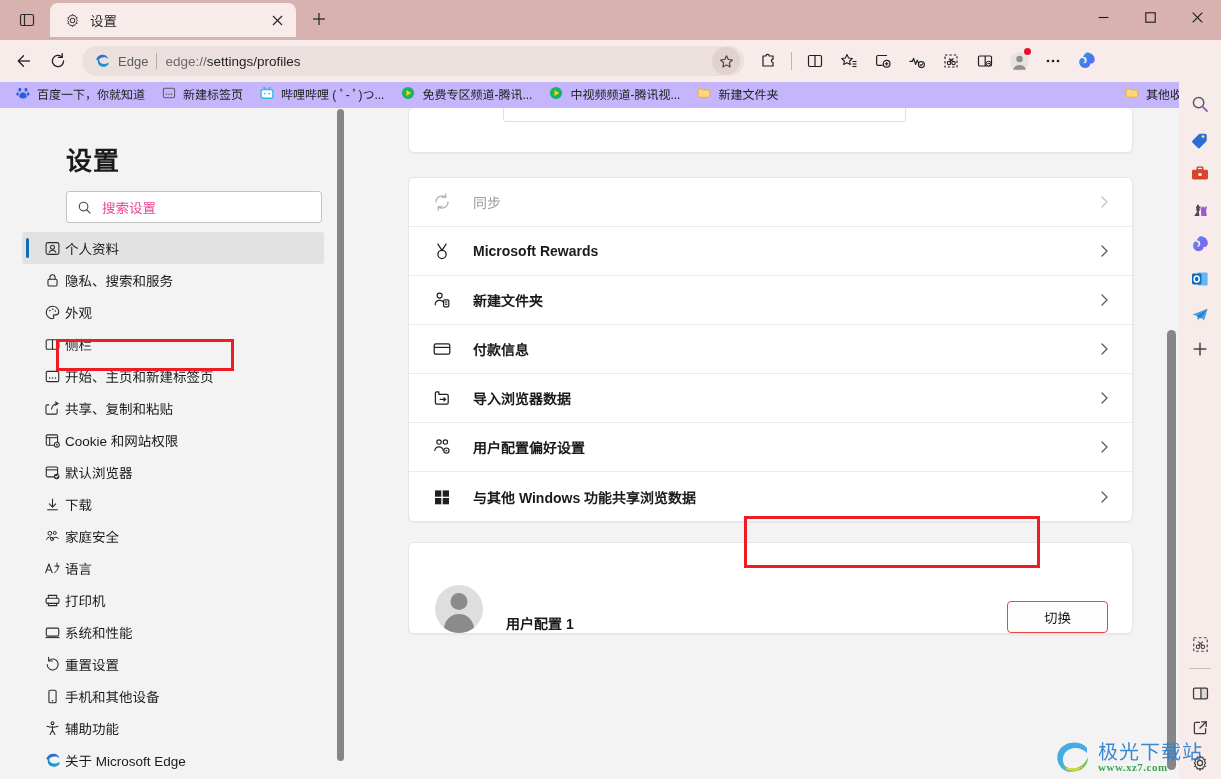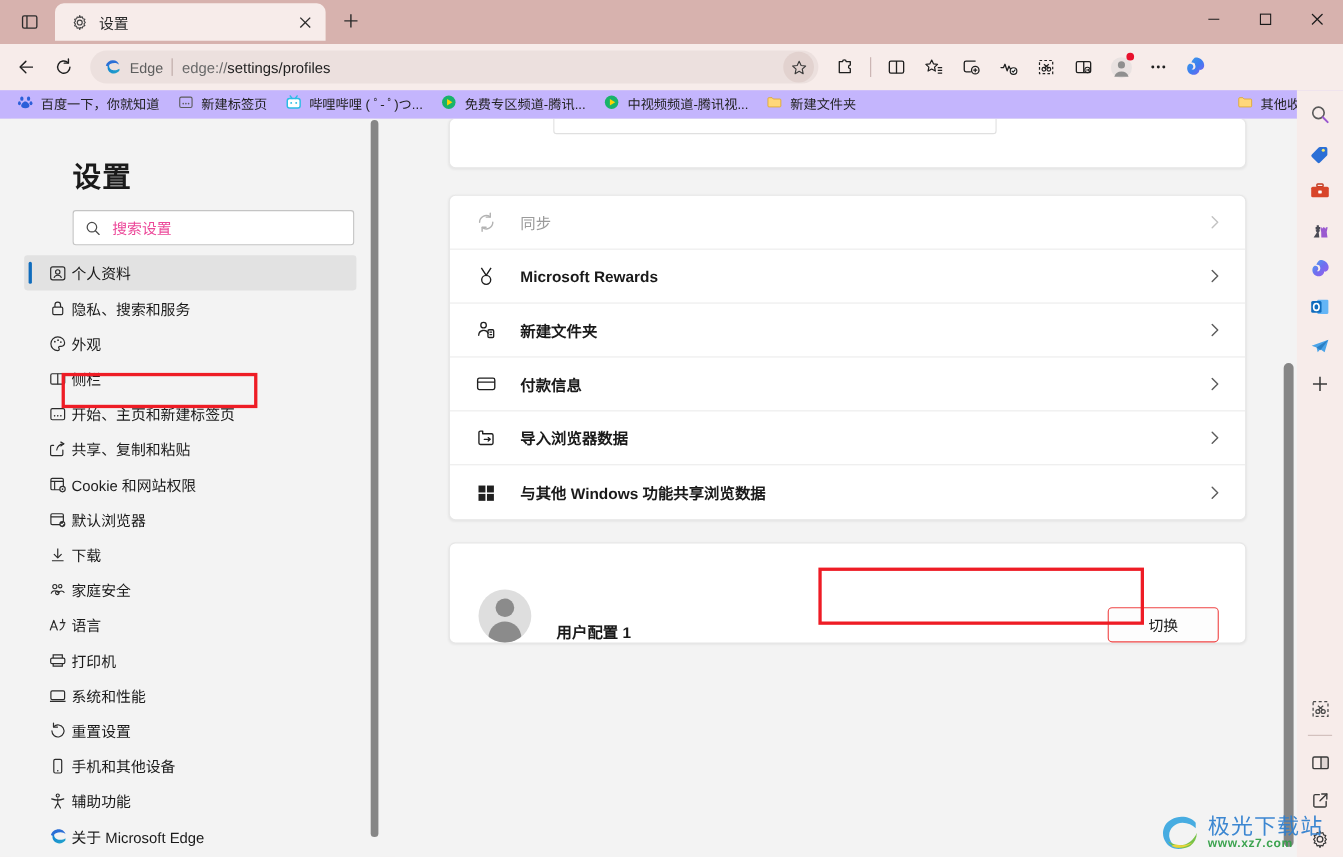--- a/index.html
+++ b/index.html
@@ -338,21 +338,21 @@
   
   .watermark {
     position: absolute; right: 18px; bottom: 4px;
     z-index: 60;
     pointer-events: none;
     display: flex; align-items: center; gap: 4px;
     opacity: 0.93;
   }
   .wm-text { display: flex; flex-direction: column; line-height: 1; }
   .wm-top { font-size: 20px; font-weight: 400; color: #2f7fcf; letter-spacing: 1px;}
-  .wm-bot { font-size: 11px; font-weight: 700; color: #2f9e44; letter-spacing: .5px; }
+  .wm-bot { font-size: 11px; font-weight: 700; color: #2f9e44; letter-spacing: .5px; font-family: Liberation Serif, serif; }
 
   svg { display: block; }
 </style>
 </head>
 <body>
 
 <div id="browser">
 
   <div class="titlebar">
     <div class="tabstrip-left">
@@ -899,20 +899,37 @@
                 </svg>
             </span>
             <span class="row-label">导入浏览器数据</span>
             <span class="row-chev">
               <svg width="14" height="14" viewBox="0 0 14 14">
                   <polyline points="5,2 10,7 5,12" fill="none" stroke="#5c5c5c" stroke-width="1.3" stroke-linecap="round" stroke-linejoin="round"></polyline>
                 </svg>
             </span>
           </div>
 
+          <div class="row">
+            <span class="row-ico">
+              <svg width="20" height="20" viewBox="0 0 20 20">
+                  <circle cx="7" cy="5" r="2.2" fill="none" stroke="#1f1f1f" stroke-width="1.15"></circle>
+                  <circle cx="13.4" cy="5" r="2.2" fill="none" stroke="#1f1f1f" stroke-width="1.15"></circle>
+                  <path d="M2.8 14a4.2 4.2 0 0 1 8.4 0" fill="none" stroke="#1f1f1f" stroke-width="1.15"></path>
+                  <circle cx="14.4" cy="13.6" r="2.6" fill="none" stroke="#1f1f1f" stroke-width="1.15"></circle>
+                  <circle cx="14.4" cy="13.6" r=".9" fill="#1f1f1f"></circle>
+                </svg>
+            </span>
+            <span class="row-label">用户配置偏好设置</span>
+            <span class="row-chev">
+              <svg width="14" height="14" viewBox="0 0 14 14">
+                  <polyline points="5,2 10,7 5,12" fill="none" stroke="#5c5c5c" stroke-width="1.3" stroke-linecap="round" stroke-linejoin="round"></polyline>
+                </svg>
+            </span>
+          </div>
 
           <div class="row">
             <span class="row-ico">
               <svg width="20" height="20" viewBox="0 0 20 20">
                   <rect x="3" y="3.4" width="6.3" height="6.3" fill="#1f1f1f"></rect>
                   <rect x="10.7" y="3.4" width="6.3" height="6.3" fill="#1f1f1f"></rect>
                   <rect x="3" y="11" width="6.3" height="6.3" fill="#1f1f1f"></rect>
                   <rect x="10.7" y="11" width="6.3" height="6.3" fill="#1f1f1f"></rect>
                 </svg>
             </span>

